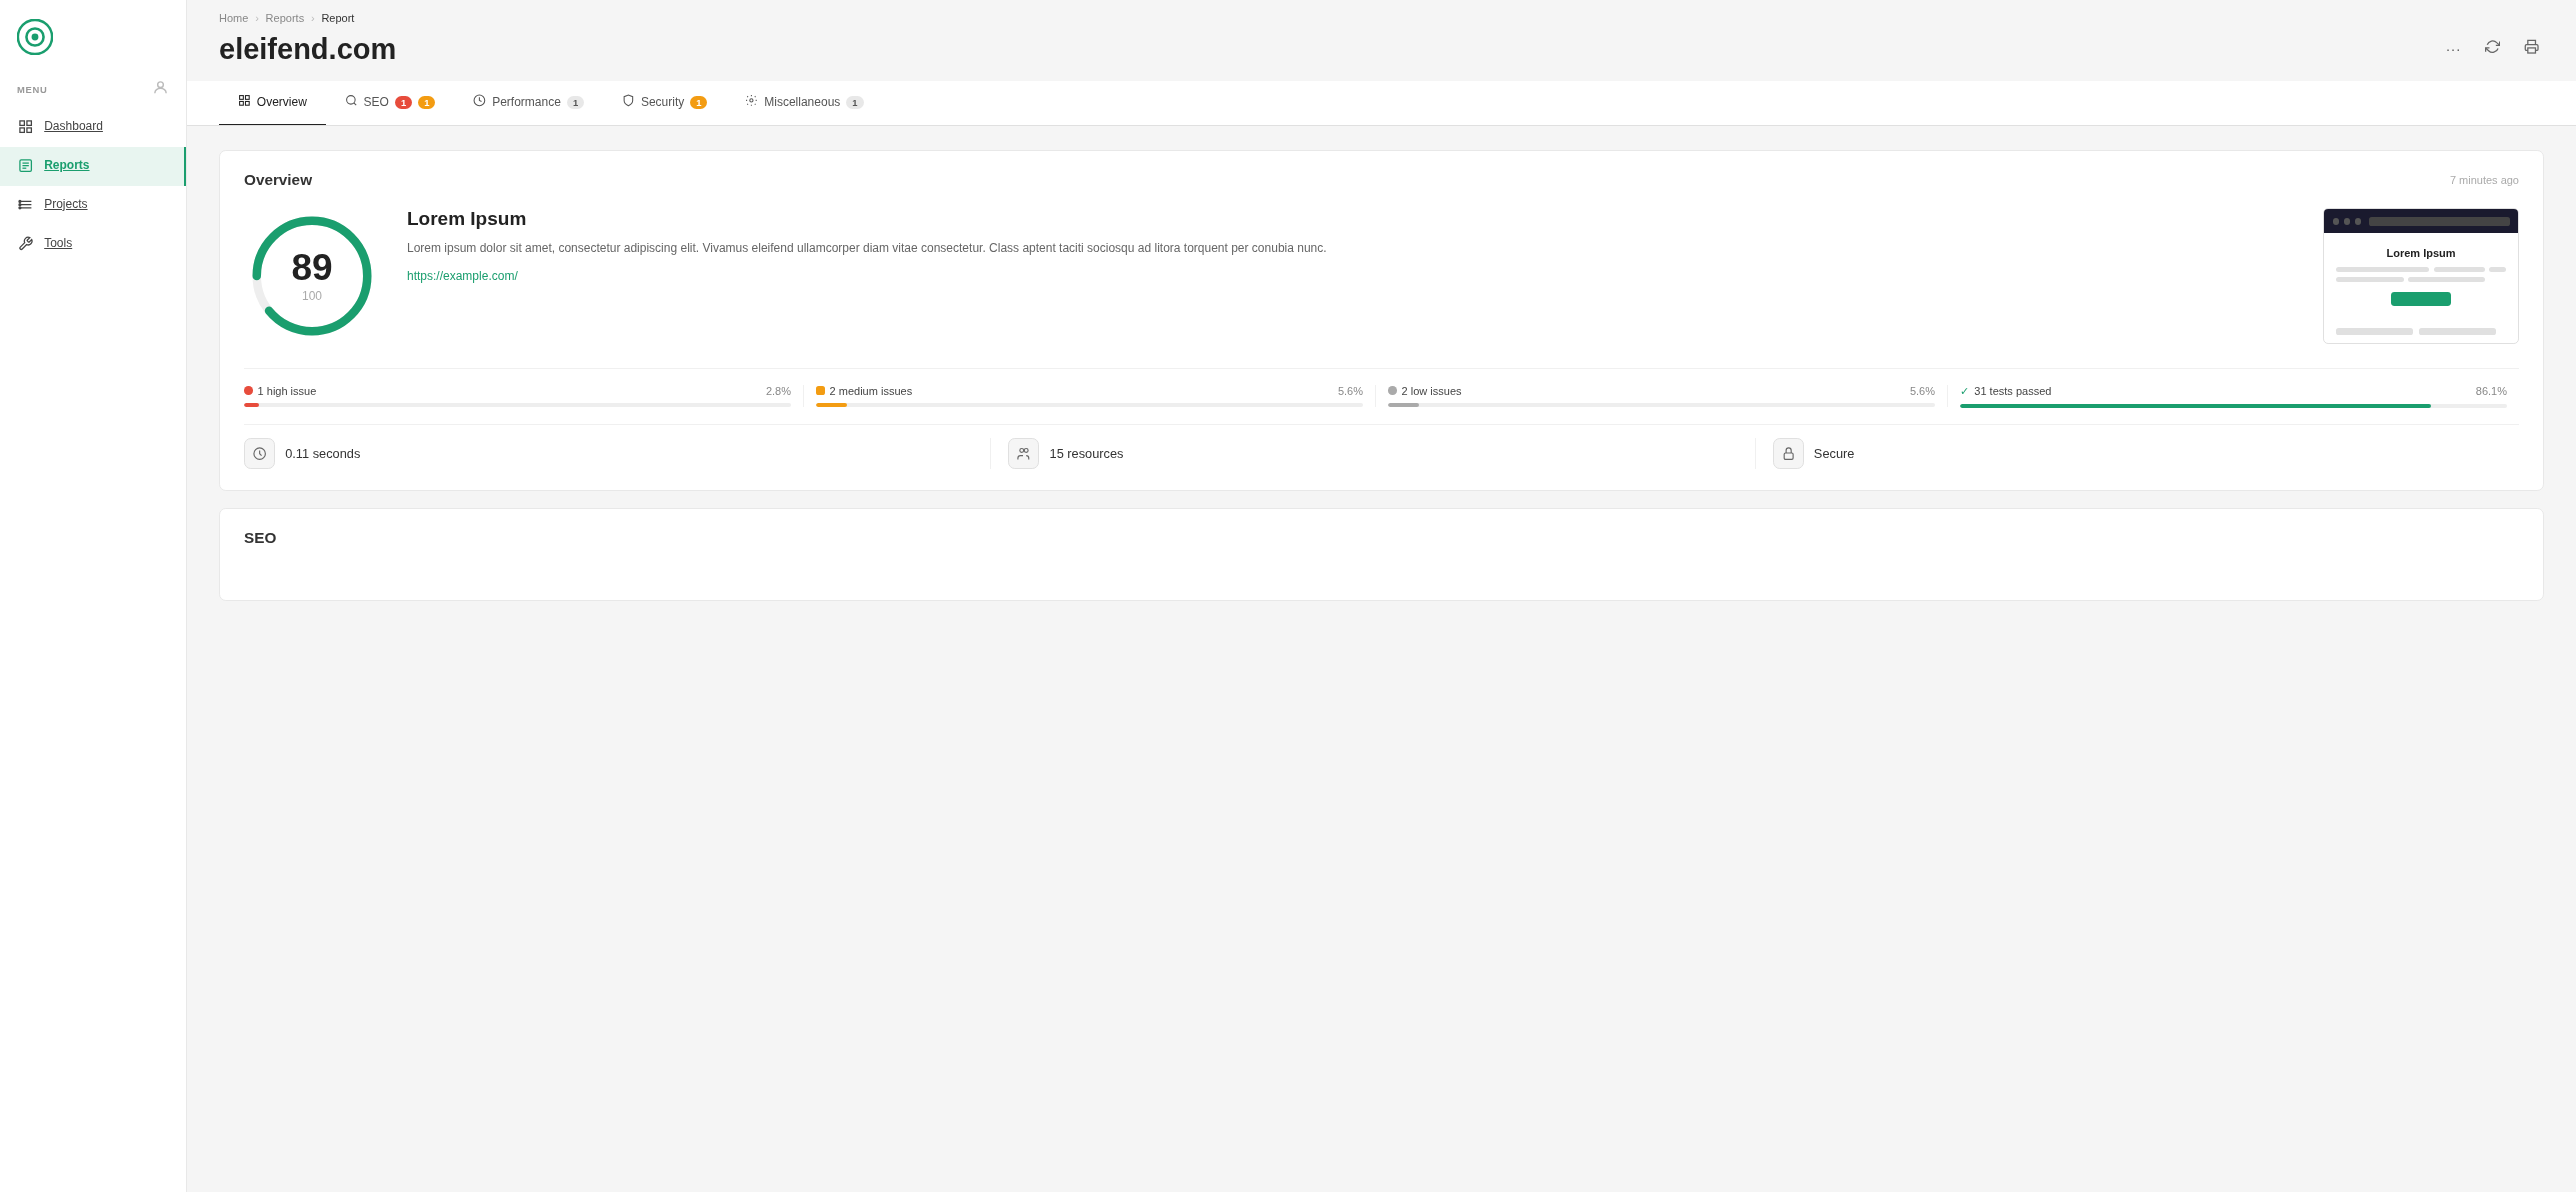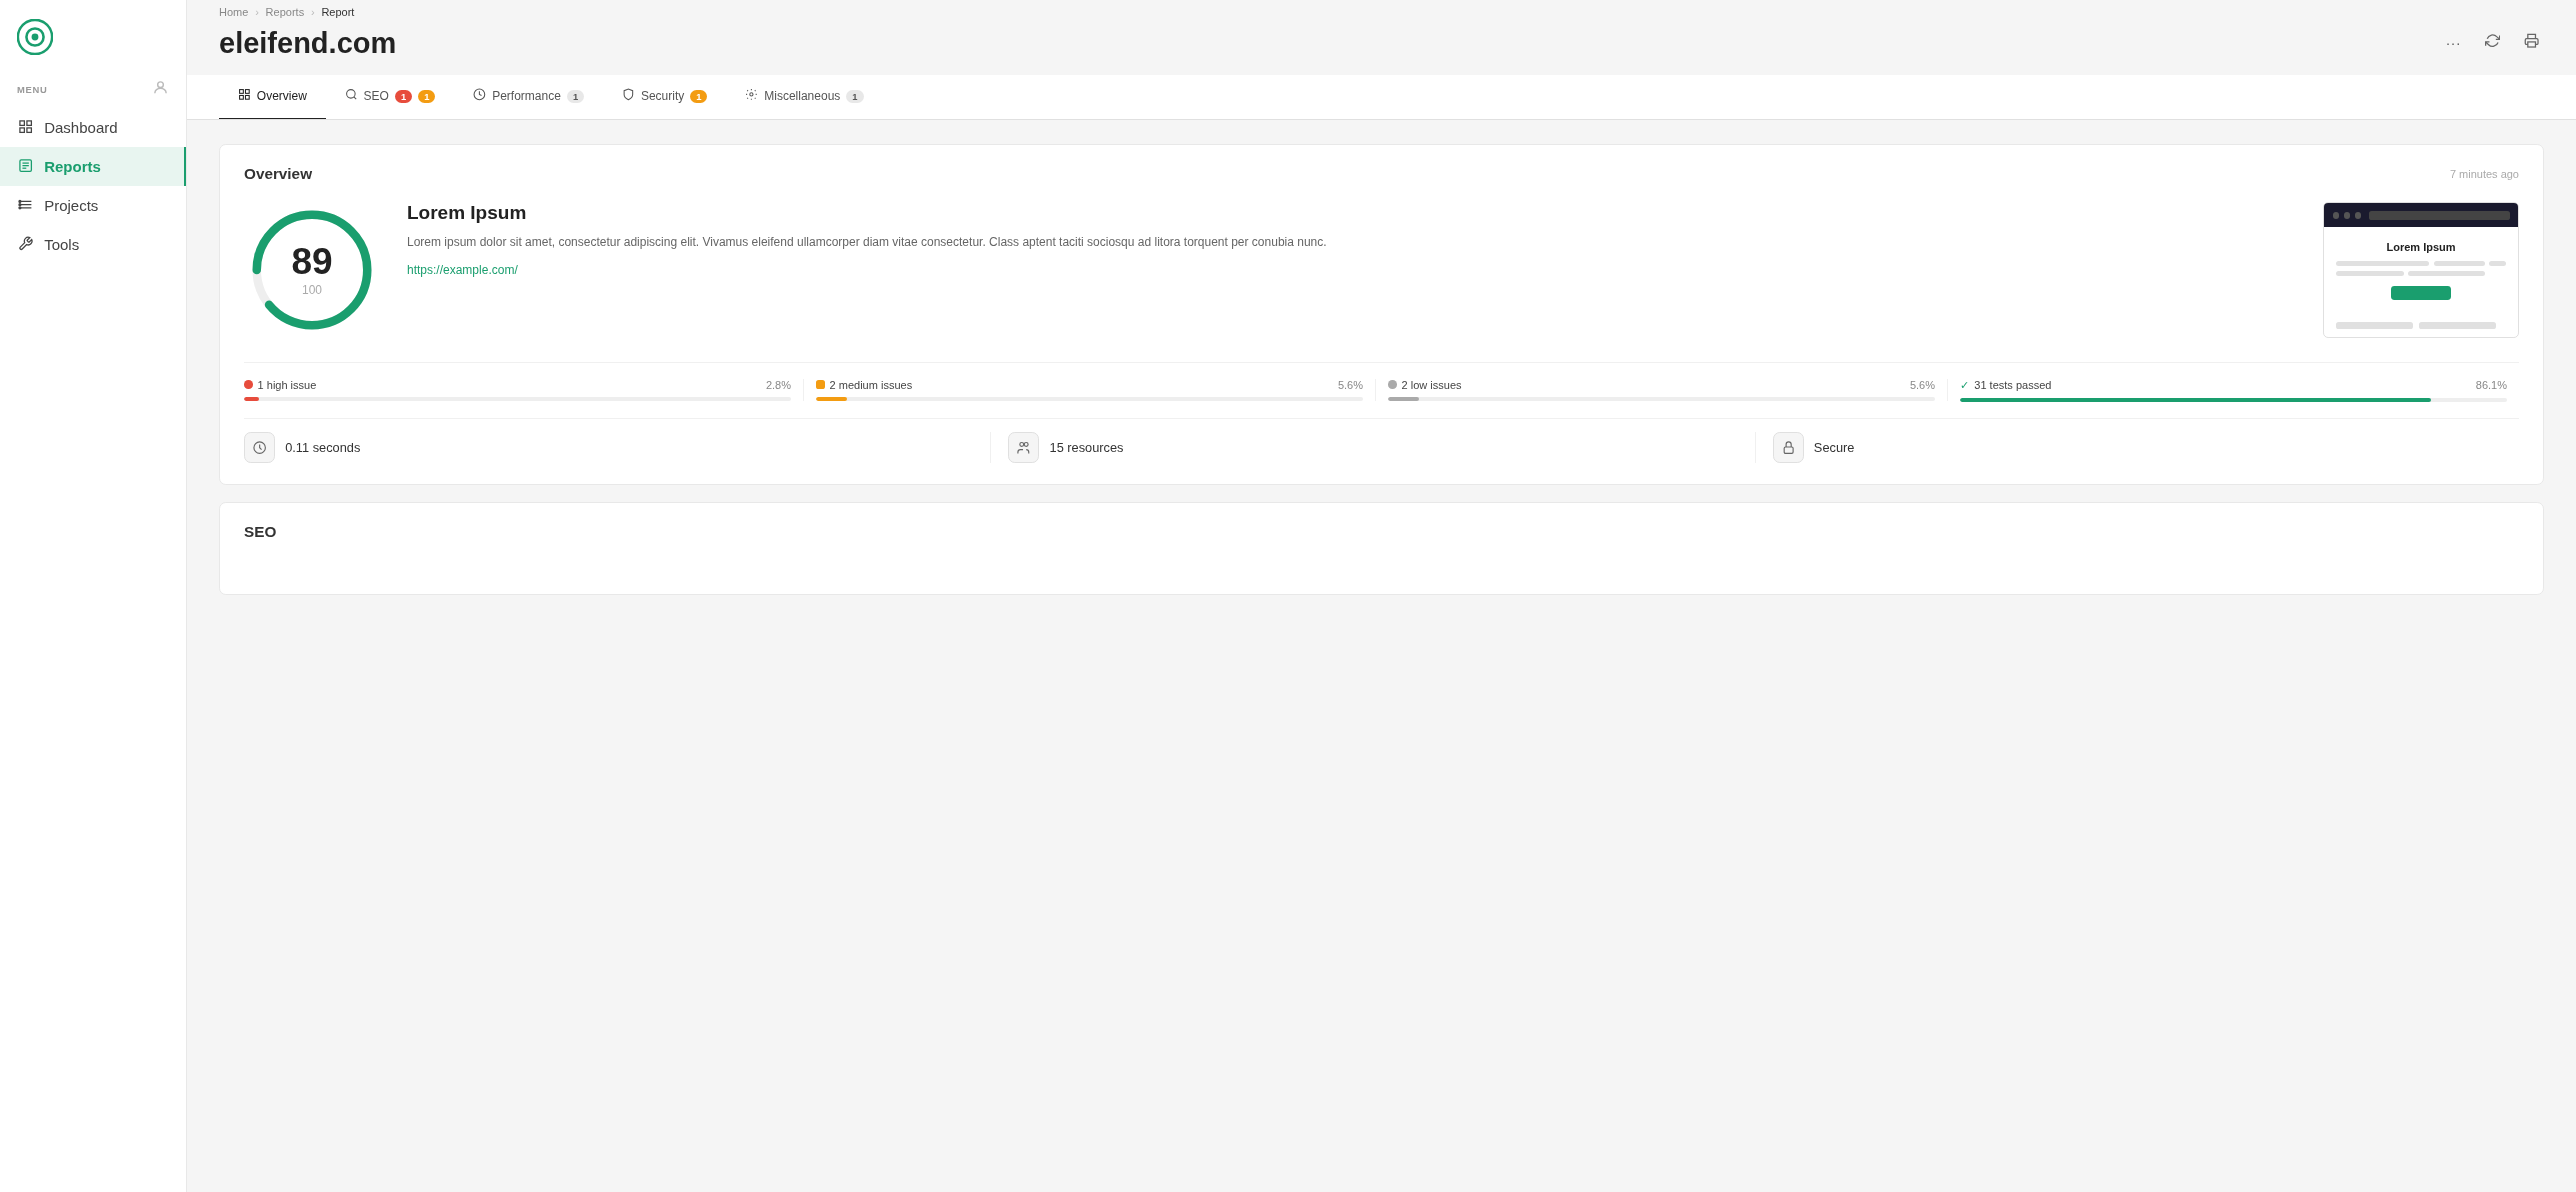--- a/index.html
+++ b/index.html
@@ -32,46 +32,47 @@
       font-size: 9.4px;
       font-weight: 600;
       color: #999;
       letter-spacing: 0.08em;
     }
     .sidebar-nav { display: flex; flex-direction: column; }
     .sidebar-item {
       display: flex;
       gap: 10.2px;
       padding: 11px 17px;
-      font-size: 15px;
+      font-size: 12px;
       color: #444;
       cursor: pointer;
       border-radius: 0;
       transition: background 0.15s;
+      text-decoration: underline;
     }
     .sidebar-item.active {
       background: #e8f5f0;
       color: #1a9e6e;
       border-right: 2.6px solid #1a9e6e;
       font-weight: 600;
     }
     .sidebar-icon { width: 17px; height: 17px; display: flex; align-items: center; justify-content: center; }
 
     
     .main {
       flex: 1;
       overflow-y: auto;
       background: #f5f5f5;
       padding: 0;
     }
 
     
     .page-header {
       background: #f5f5f5;
-      padding: 6px 32px 0;
+      padding: 12px 32px 0;
     }
     .breadcrumb {
       display: flex;
       align-items: center;
       gap: 6.8px;
       font-size: 11px;
       color: #888;
       margin-bottom: 8.5px;
     }
     .breadcrumb-sep { color: #bbb; }

